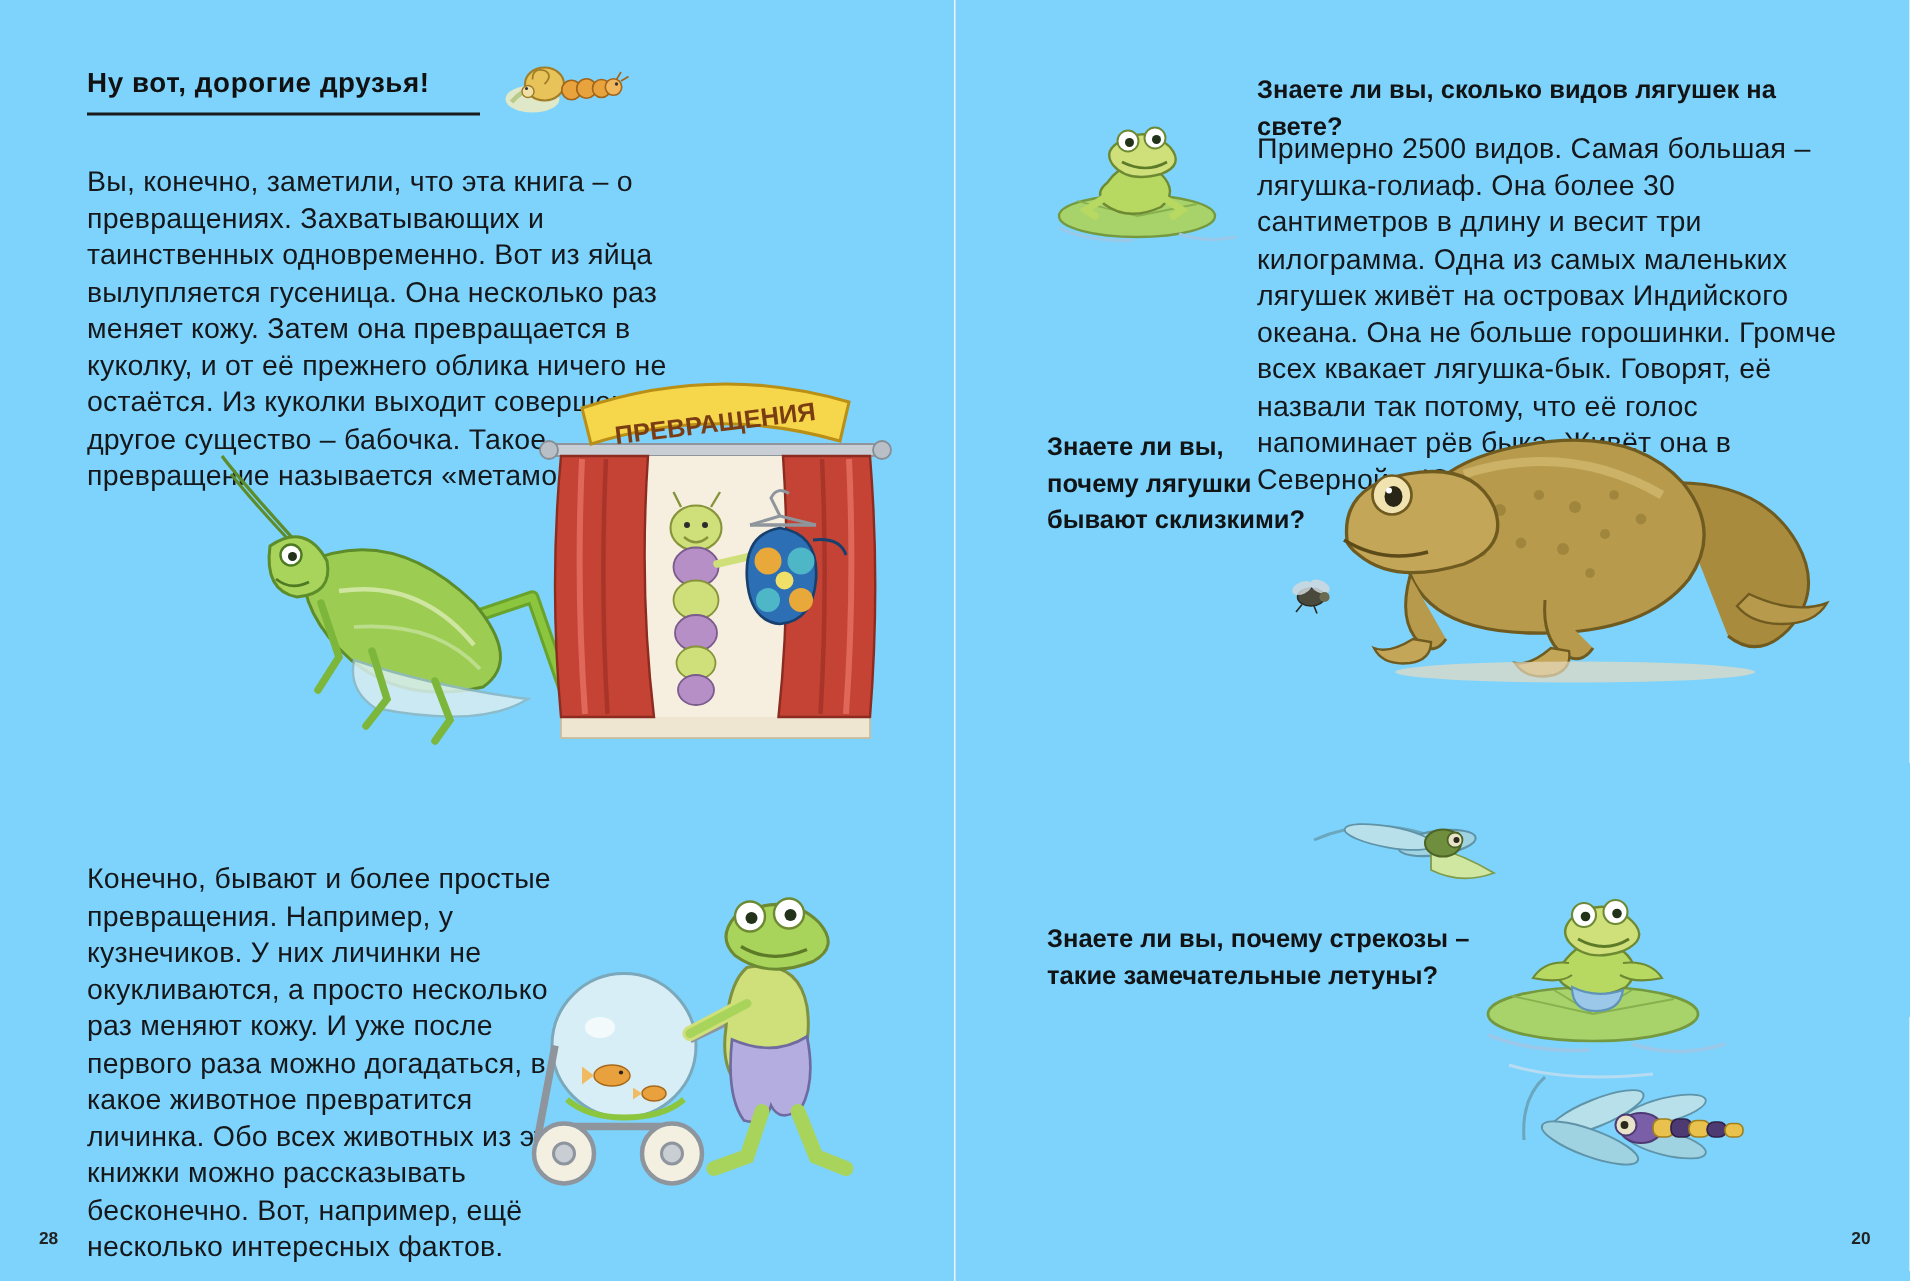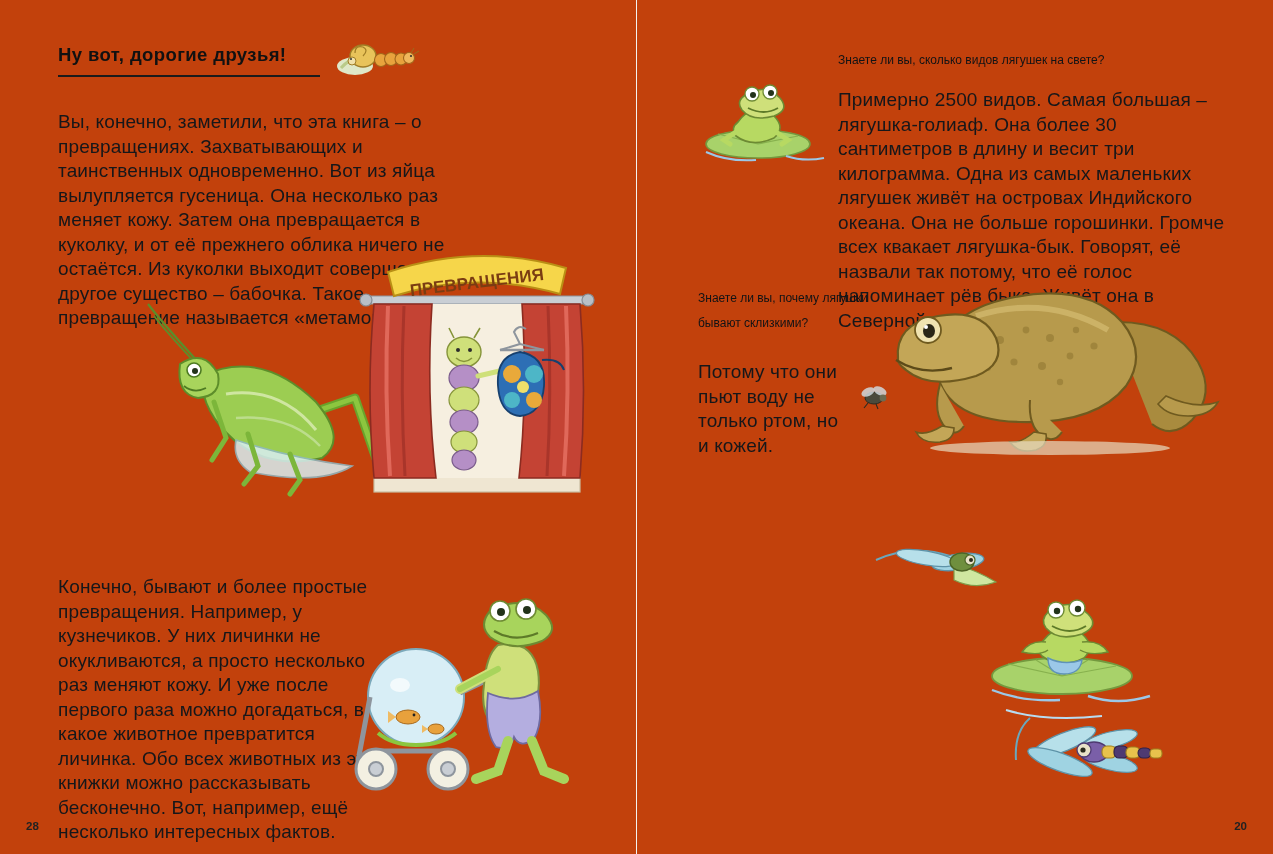--- a/index.html
+++ b/index.html
@@ -9,21 +9,21 @@
   }
   body {
     font-family: "Liberation Sans", sans-serif;
     color: #1b1b1b;
   }
   #page {
     position: relative;
     width: 1273px;
     height: 854px;
     overflow: hidden;
-    background: #c2410c;
+    background: #7dd3fc;
   }
   .spread-gutter {
     position: absolute;
     top: 0;
     left: 636px;
     width: 1px;
     height: 854px;
     background: #f2f2f2;
   }
 
@@ -33,24 +33,24 @@
     font-size: 19px;
     line-height: 24.5px;
     letter-spacing: 0.15px;
     color: #16171a;
   }
   .para b, .heading {
     font-weight: bold;
   }
   .heading {
     position: absolute;
-    font-size: 12px;
+    font-size: 17px;
     line-height: 24.5px;
     color: #121315;
-    font-weight: normal;
+    font-weight: bold;
   }
 
   
   .title-left {
     position: absolute;
     left: 58px;
     top: 44px;
     font-size: 18.5px;
     font-weight: bold;
     letter-spacing: 0.4px;
@@ -304,21 +304,20 @@
       <ellipse cx="18" cy="16" rx="9" ry="6" fill="#4a4a3c" stroke="#2b2b22" stroke-width="1"></ellipse>
       <ellipse cx="12" cy="10" rx="7" ry="4" fill="#cfd8dd" opacity="0.85" transform="rotate(-25 12 10)"></ellipse>
       <ellipse cx="24" cy="9" rx="7" ry="4" fill="#cfd8dd" opacity="0.85" transform="rotate(25 24 9)"></ellipse>
       <circle cx="27" cy="16" r="3.4" fill="#6b6b52"></circle>
       <path d="M12 21 l-4 5 M20 22 l2 5" stroke="#2b2b22" stroke-width="1.1"></path>
     </svg>
   </div>
 
   <div class="heading" style="left:698px; top:286px; width:175px;">Знаете ли вы, почему лягушки бывают склизкими?</div>
 
-  <div class="para" style="left:698px; top:360px; width:152px;">Потому что они пьют воду не только ртом, но и кожей.</div>
 
   <div class="illus" style="left:856px; top:500px; width:370px; height:300px;">
     <svg width="370" height="300" viewBox="0 0 370 300">
 
       <g transform="translate(10,30)">
         <path d="M10 30 q36 -16 74 -4 q18 6 28 2" stroke="#6aa7bd" stroke-width="2" fill="none"></path>
         <ellipse cx="92" cy="32" rx="26" ry="8" fill="#9fd3e2" stroke="#5e93a8" stroke-width="1.4" transform="rotate(-8 92 32)"></ellipse>
         <ellipse cx="60" cy="28" rx="30" ry="7" fill="#b7e0ea" stroke="#5e93a8" stroke-width="1.2" transform="rotate(10 60 28)"></ellipse>
         <path d="M88 34 q22 6 42 18 q-22 8 -42 -2 Z" fill="#cfe7a0" stroke="#7f9c4a" stroke-width="1.2"></path>
         <ellipse cx="96" cy="32" rx="12" ry="9" fill="#6f8f3e" stroke="#4d6526" stroke-width="1.4"></ellipse>
@@ -358,17 +357,18 @@
           <rect x="120" y="47" width="14" height="11" rx="5" fill="#e8c24c" stroke="#a0801f" stroke-width="1.1"></rect>
           <rect x="132" y="48" width="13" height="10" rx="5" fill="#4e3a72" stroke="#2f2148" stroke-width="1.1"></rect>
           <rect x="144" y="49" width="12" height="9" rx="4" fill="#e8c24c" stroke="#a0801f" stroke-width="1.1"></rect>
           <circle cx="78" cy="50" r="7" fill="#e8e2c8" stroke="#4e3a72" stroke-width="1.3"></circle>
           <circle cx="77" cy="50" r="2.6" fill="#2a2a1c"></circle>
         </g>
       </g>
     </svg>
   </div>
 
+  <div class="heading" style="left:698px; top:614px; width:290px;">Знаете ли вы, почему стрекозы – такие замечательные летуны?</div>
 
 
   <div class="folio right">20</div>
 
 </div>
 
 </body></html>

